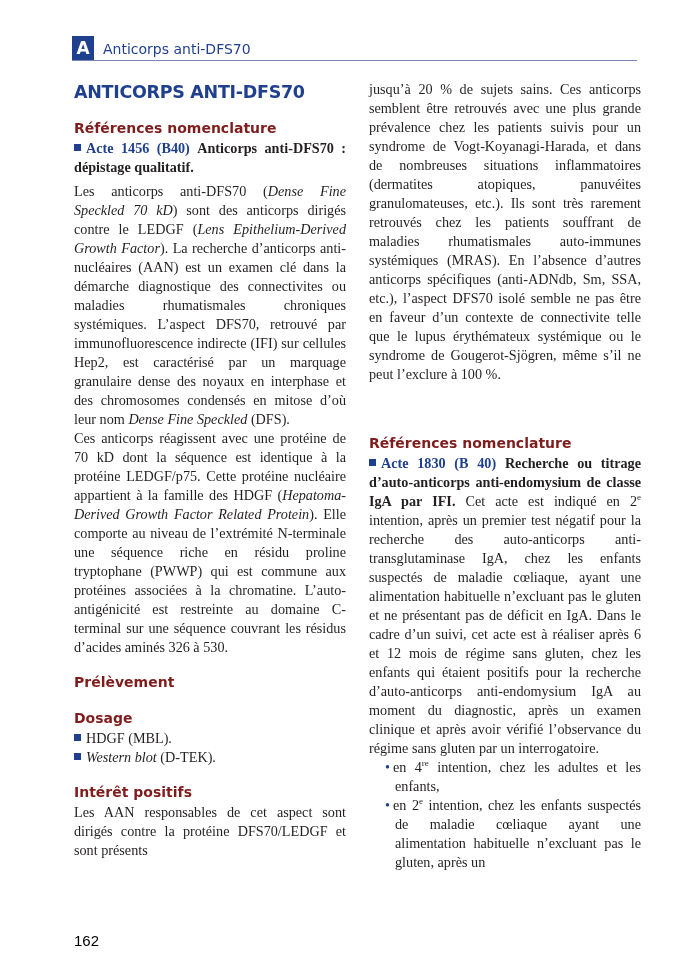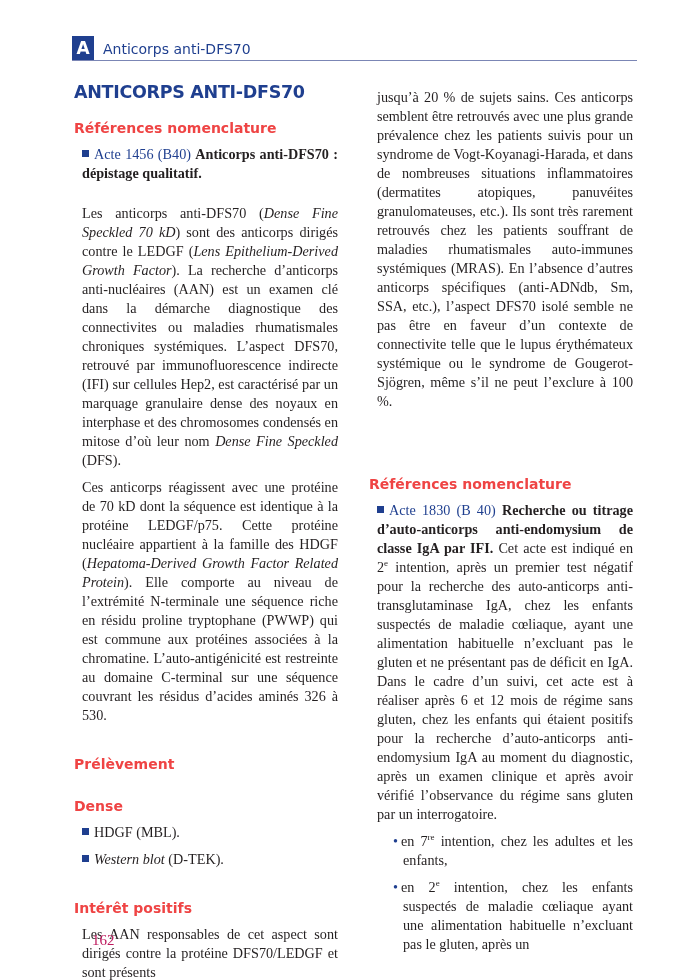--- a/index.html
+++ b/index.html
@@ -15,36 +15,36 @@
   .run-title { margin-left: 9px; font-family: "DejaVu Sans", sans-serif; font-size: 14px;
                color: #1f3f8f; padding-bottom: 3px; }
 
   .col { position: absolute; width: 272px; font-size: 14.2px; line-height: 19px; text-align: justify; }
   .col-left { left: 74px; top: 82px; }
   .col-right { left: 369px; top: 80px; }
 
   h1.sec { font-family: "DejaVu Sans", sans-serif; font-weight: bold; font-size: 17.5px;
            line-height: 21px; color: #1f3f8f; margin: 0 0 16px 0; letter-spacing: -0.3px; text-align: left; }
   h2.sub { font-family: "DejaVu Sans", sans-serif; font-weight: bold; font-size: 14px;
-           line-height: 18px; color: #ef4444; margin: 12px 0 2px 0; text-align: left; }
-  p { margin: 8px; }
+           line-height: 18px; color: #7f1d1d; margin: 6px 0 2px 0; text-align: left; }
+  p { margin: 0; }
   .gap { height: 10px; }
   .gap-s { height: 5px; }
   .sq { display: inline-block; width: 7px; height: 7px; background: #1f3f8f;
         margin-right: 5px; vertical-align: 2px; }
-  .acte { color: #1f3f8f; font-weight: normal; }
+  .acte { color: #1f3f8f; font-weight: bold; }
   .b { font-weight: bold; }
   .i { font-style: italic; }
   .dash-item { padding-left: 14px; text-indent: -14px; }
   .dot-item { padding-left: 26px; text-indent: -10px; }
   .dot { color: #1f3f8f; margin-right: 3px; }
   sup { font-size: 9px; line-height: 0; }
 
-  .page-num { position: absolute; left: 92px; top: 932px; font-family: Liberation Serif, serif;
-              font-size: 15px; color: #be185d; }
+  .page-num { position: absolute; left: 74px; top: 932px; font-family: Liberation Sans, sans-serif;
+              font-size: 15px; color: #000000; }
 </style>
 </head>
 <body>
 
 <div class="run-header">
   <div class="run-badge">A</div>
   <div class="run-title">Anticorps anti-DFS70</div>
 </div>
 
 <div class="col col-left">
@@ -56,32 +56,32 @@
   <div class="gap-s"></div>
   <p>
     <span>Les anticorps anti-DFS70 (</span><span class="i">Dense Fine Speckled 70 kD</span><span>) sont des anticorps dirigés contre le LEDGF (</span><span class="i">Lens Epithelium-Derived Growth Factor</span><span>). La recherche d’anticorps anti-nucléaires (AAN) est un examen clé dans la démarche diagnostique des connectivites ou maladies rhumatismales chroniques systémiques. L’aspect DFS70, retrouvé par immunofluorescence indirecte (IFI) sur cellules Hep2, est caractérisé par un marquage granulaire dense des noyaux en interphase et des chromosomes condensés en mitose d’où leur nom </span><span class="i">Dense Fine Speckled</span><span> (DFS).</span>
   </p>
   <p>
     <span>Ces anticorps réagissent avec une protéine de 70 kD dont la séquence est identique à la protéine LEDGF/p75. Cette protéine nucléaire appartient à la famille des HDGF (</span><span class="i">Hepatoma-Derived Growth Factor Related Protein</span><span>). Elle comporte au niveau de l’extrémité N-terminale une séquence riche en résidu proline tryptophane (PWWP) qui est commune aux protéines associées à la chromatine. L’auto-antigénicité est restreinte au domaine C-terminal sur une séquence couvrant les résidus d’acides aminés 326 à 530.</span>
   </p>
   <div class="gap"></div>
   <h2 class="sub">Prélèvement</h2>
   <div class="gap"></div>
-  <h2 class="sub">Dense</h2>
+  <h2 class="sub">Dosage</h2>
   <p><span class="sq"></span><span>HDGF (MBL).</span></p>
   <p><span class="sq"></span><span class="i">Western blot</span><span> (D-TEK).</span></p>
   <div class="gap"></div>
   <h2 class="sub">Intérêt positifs</h2>
   <p>Les AAN responsables de cet aspect sont dirigés contre la protéine DFS70/LEDGF et sont présents</p>
 </div>
 
 <div class="col col-right">
   <p>jusqu’à 20 % de sujets sains. Ces anticorps semblent être retrouvés avec une plus grande prévalence chez les patients suivis pour un syndrome de Vogt-Koyanagi-Harada, et dans de nombreuses situations inflammatoires (dermatites atopiques, panuvéites granulomateuses, etc.). Ils sont très rarement retrouvés chez les patients souffrant de maladies rhumatismales auto-immunes systémiques (MRAS). En l’absence d’autres anticorps spécifiques (anti-ADNdb, Sm, SSA, etc.), l’aspect DFS70 isolé semble ne pas être en faveur d’un contexte de connectivite telle que le lupus érythémateux systémique ou le syndrome de Gougerot-Sjögren, même s’il ne peut l’exclure à 100 %.</p>
   <div style="height:44px"></div>
   <h2 class="sub">Références nomenclature</h2>
   <p>
     <span class="sq"></span><span class="acte">Acte 1830 (B 40)</span> <span class="b">Recherche ou titrage d’auto-anticorps anti-endomysium de classe IgA par IFI.</span><span> Cet acte est indiqué en 2</span><sup>e</sup><span> intention, après un premier test négatif pour la recherche des auto-anticorps anti-transglutaminase IgA, chez les enfants suspectés de maladie cœliaque, ayant une alimentation habituelle n’excluant pas le gluten et ne présentant pas de déficit en IgA. Dans le cadre d’un suivi, cet acte est à réaliser après 6 et 12 mois de régime sans gluten, chez les enfants qui étaient positifs pour la recherche d’auto-anticorps anti-endomysium IgA au moment du diagnostic, après un examen clinique et après avoir vérifié l’observance du régime sans gluten par un interrogatoire.</span>
   </p>
-  <p class="dot-item"><span class="dot">•</span><span>en 7</span><sup>re</sup><span> intention, chez les adultes et les enfants,</span></p>
+  <p class="dot-item"><span class="dot">•</span><span>en 4</span><sup>re</sup><span> intention, chez les adultes et les enfants,</span></p>
   <p class="dot-item"><span class="dot">•</span><span>en 2</span><sup>e</sup><span> intention, chez les enfants suspectés de maladie cœliaque ayant une alimentation habituelle n’excluant pas le gluten, après un</span></p>
 </div>
 
 <div class="page-num">162</div>
 
 </body></html>

